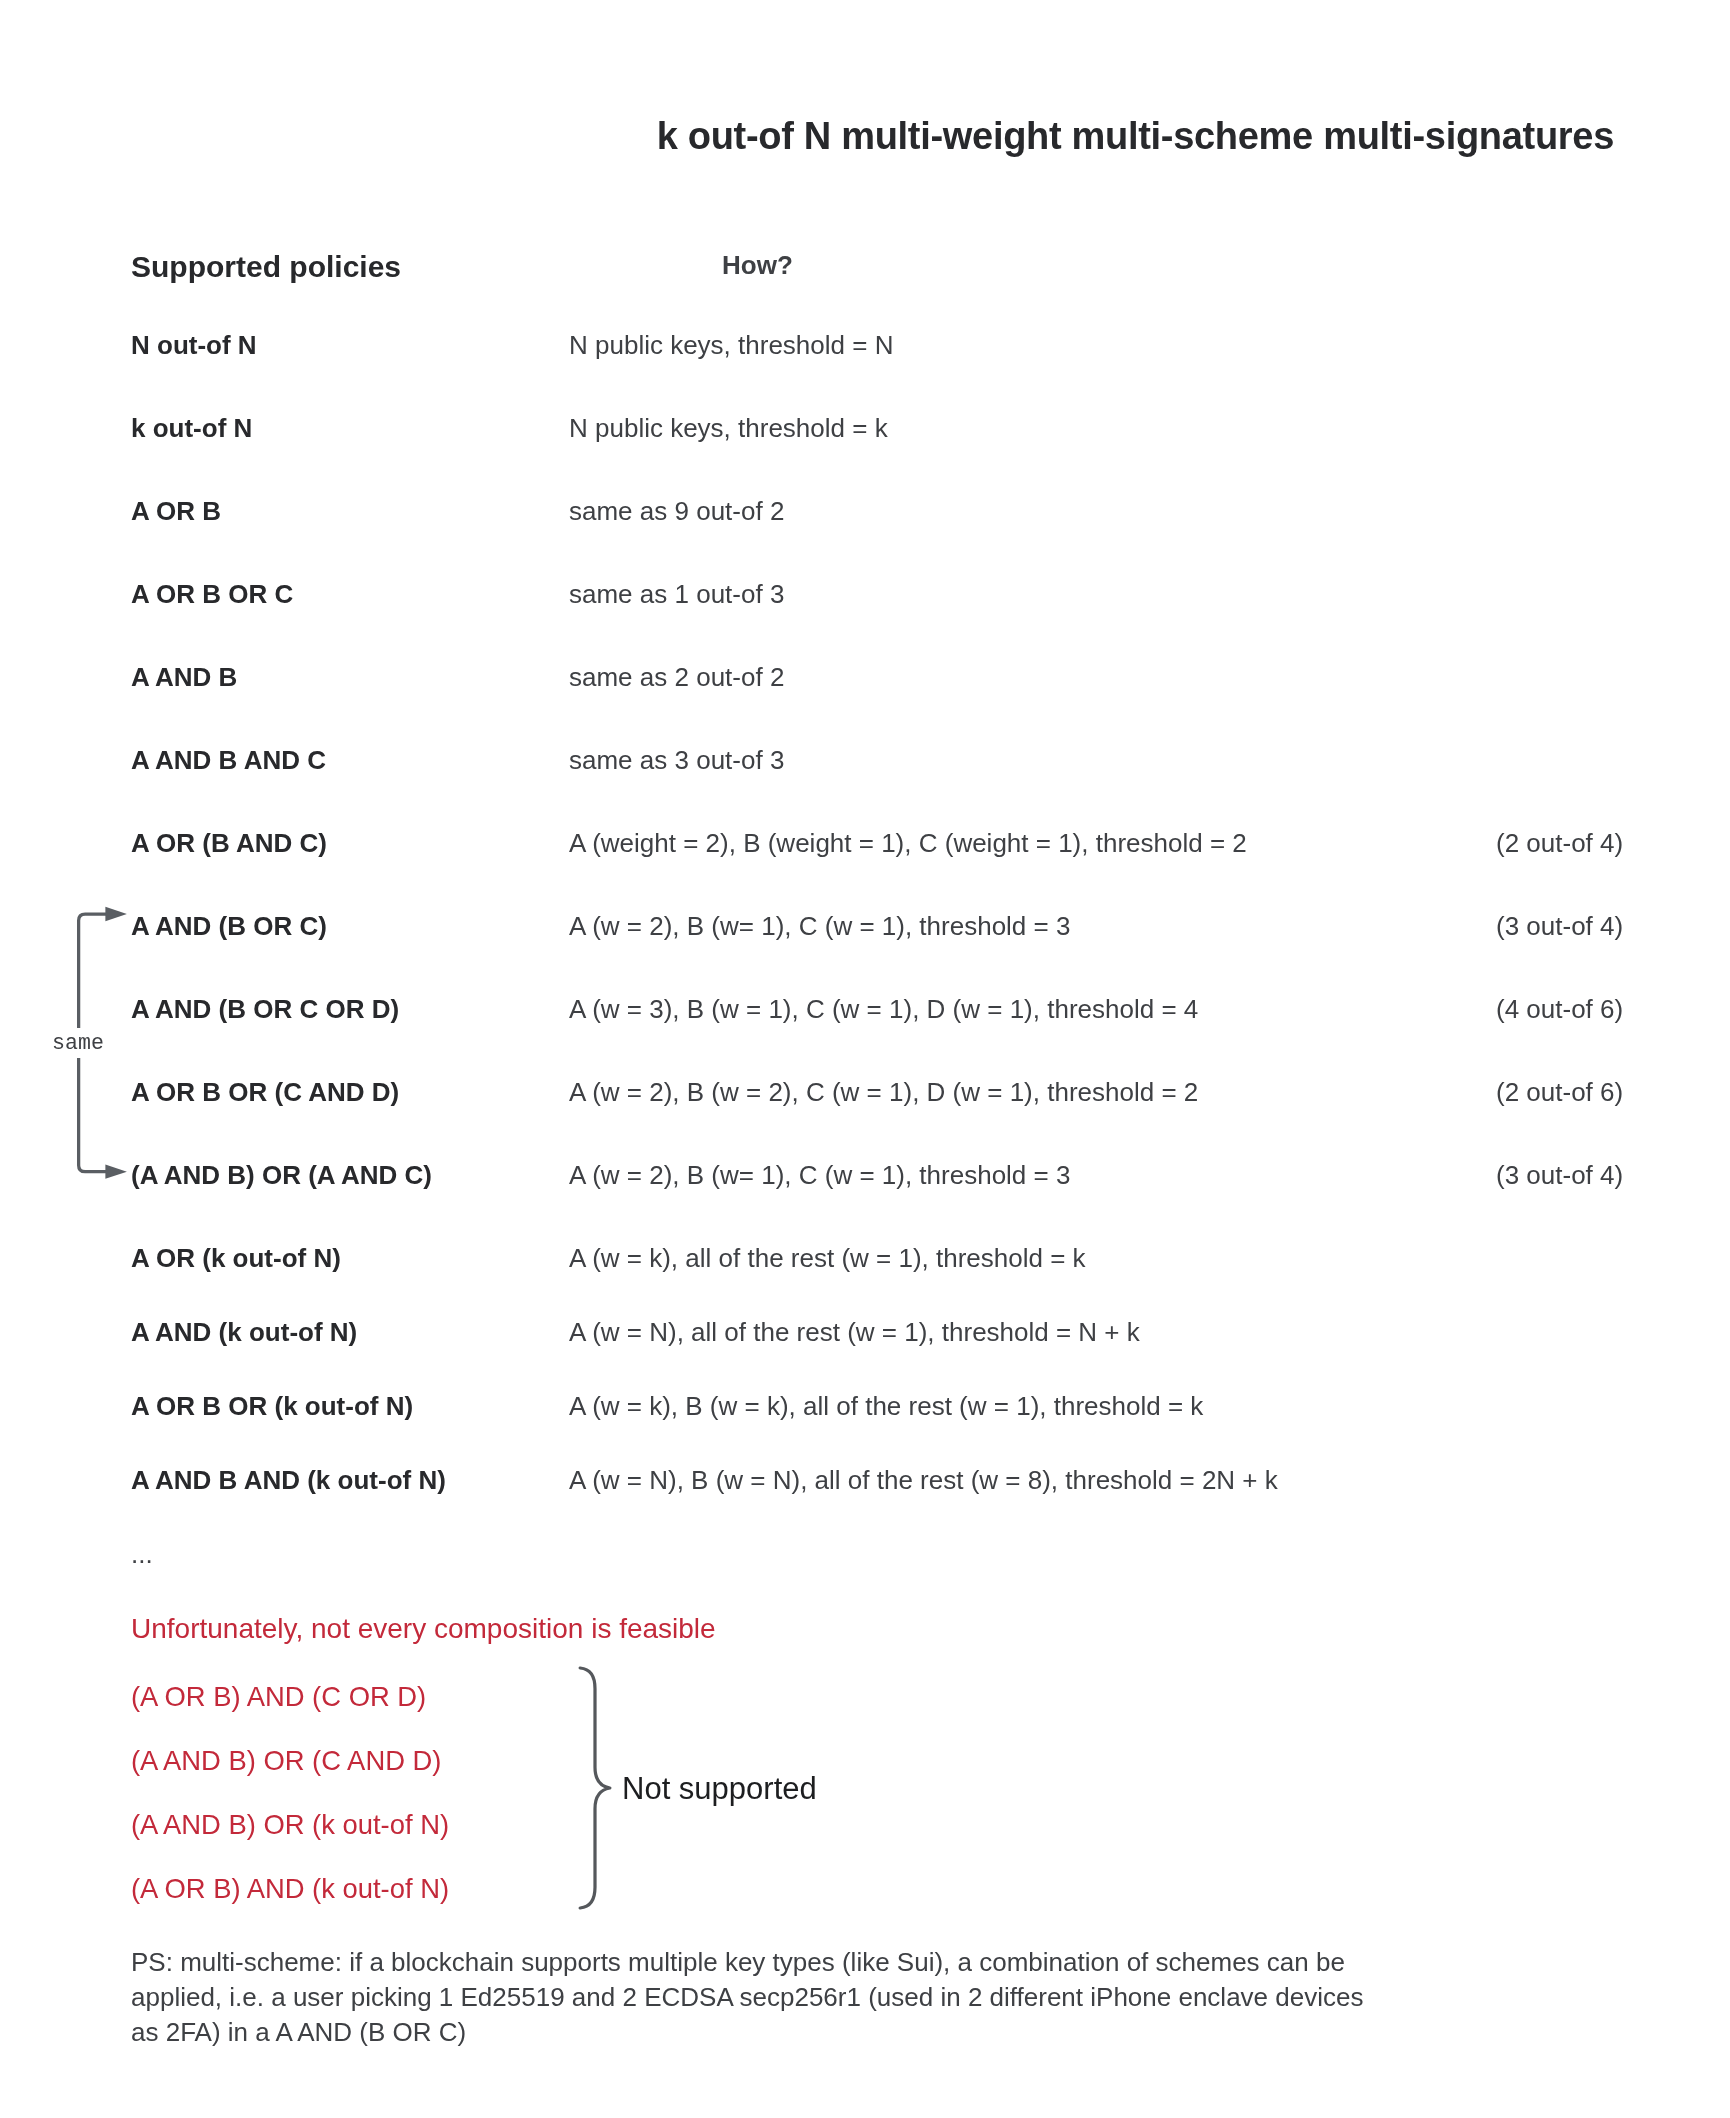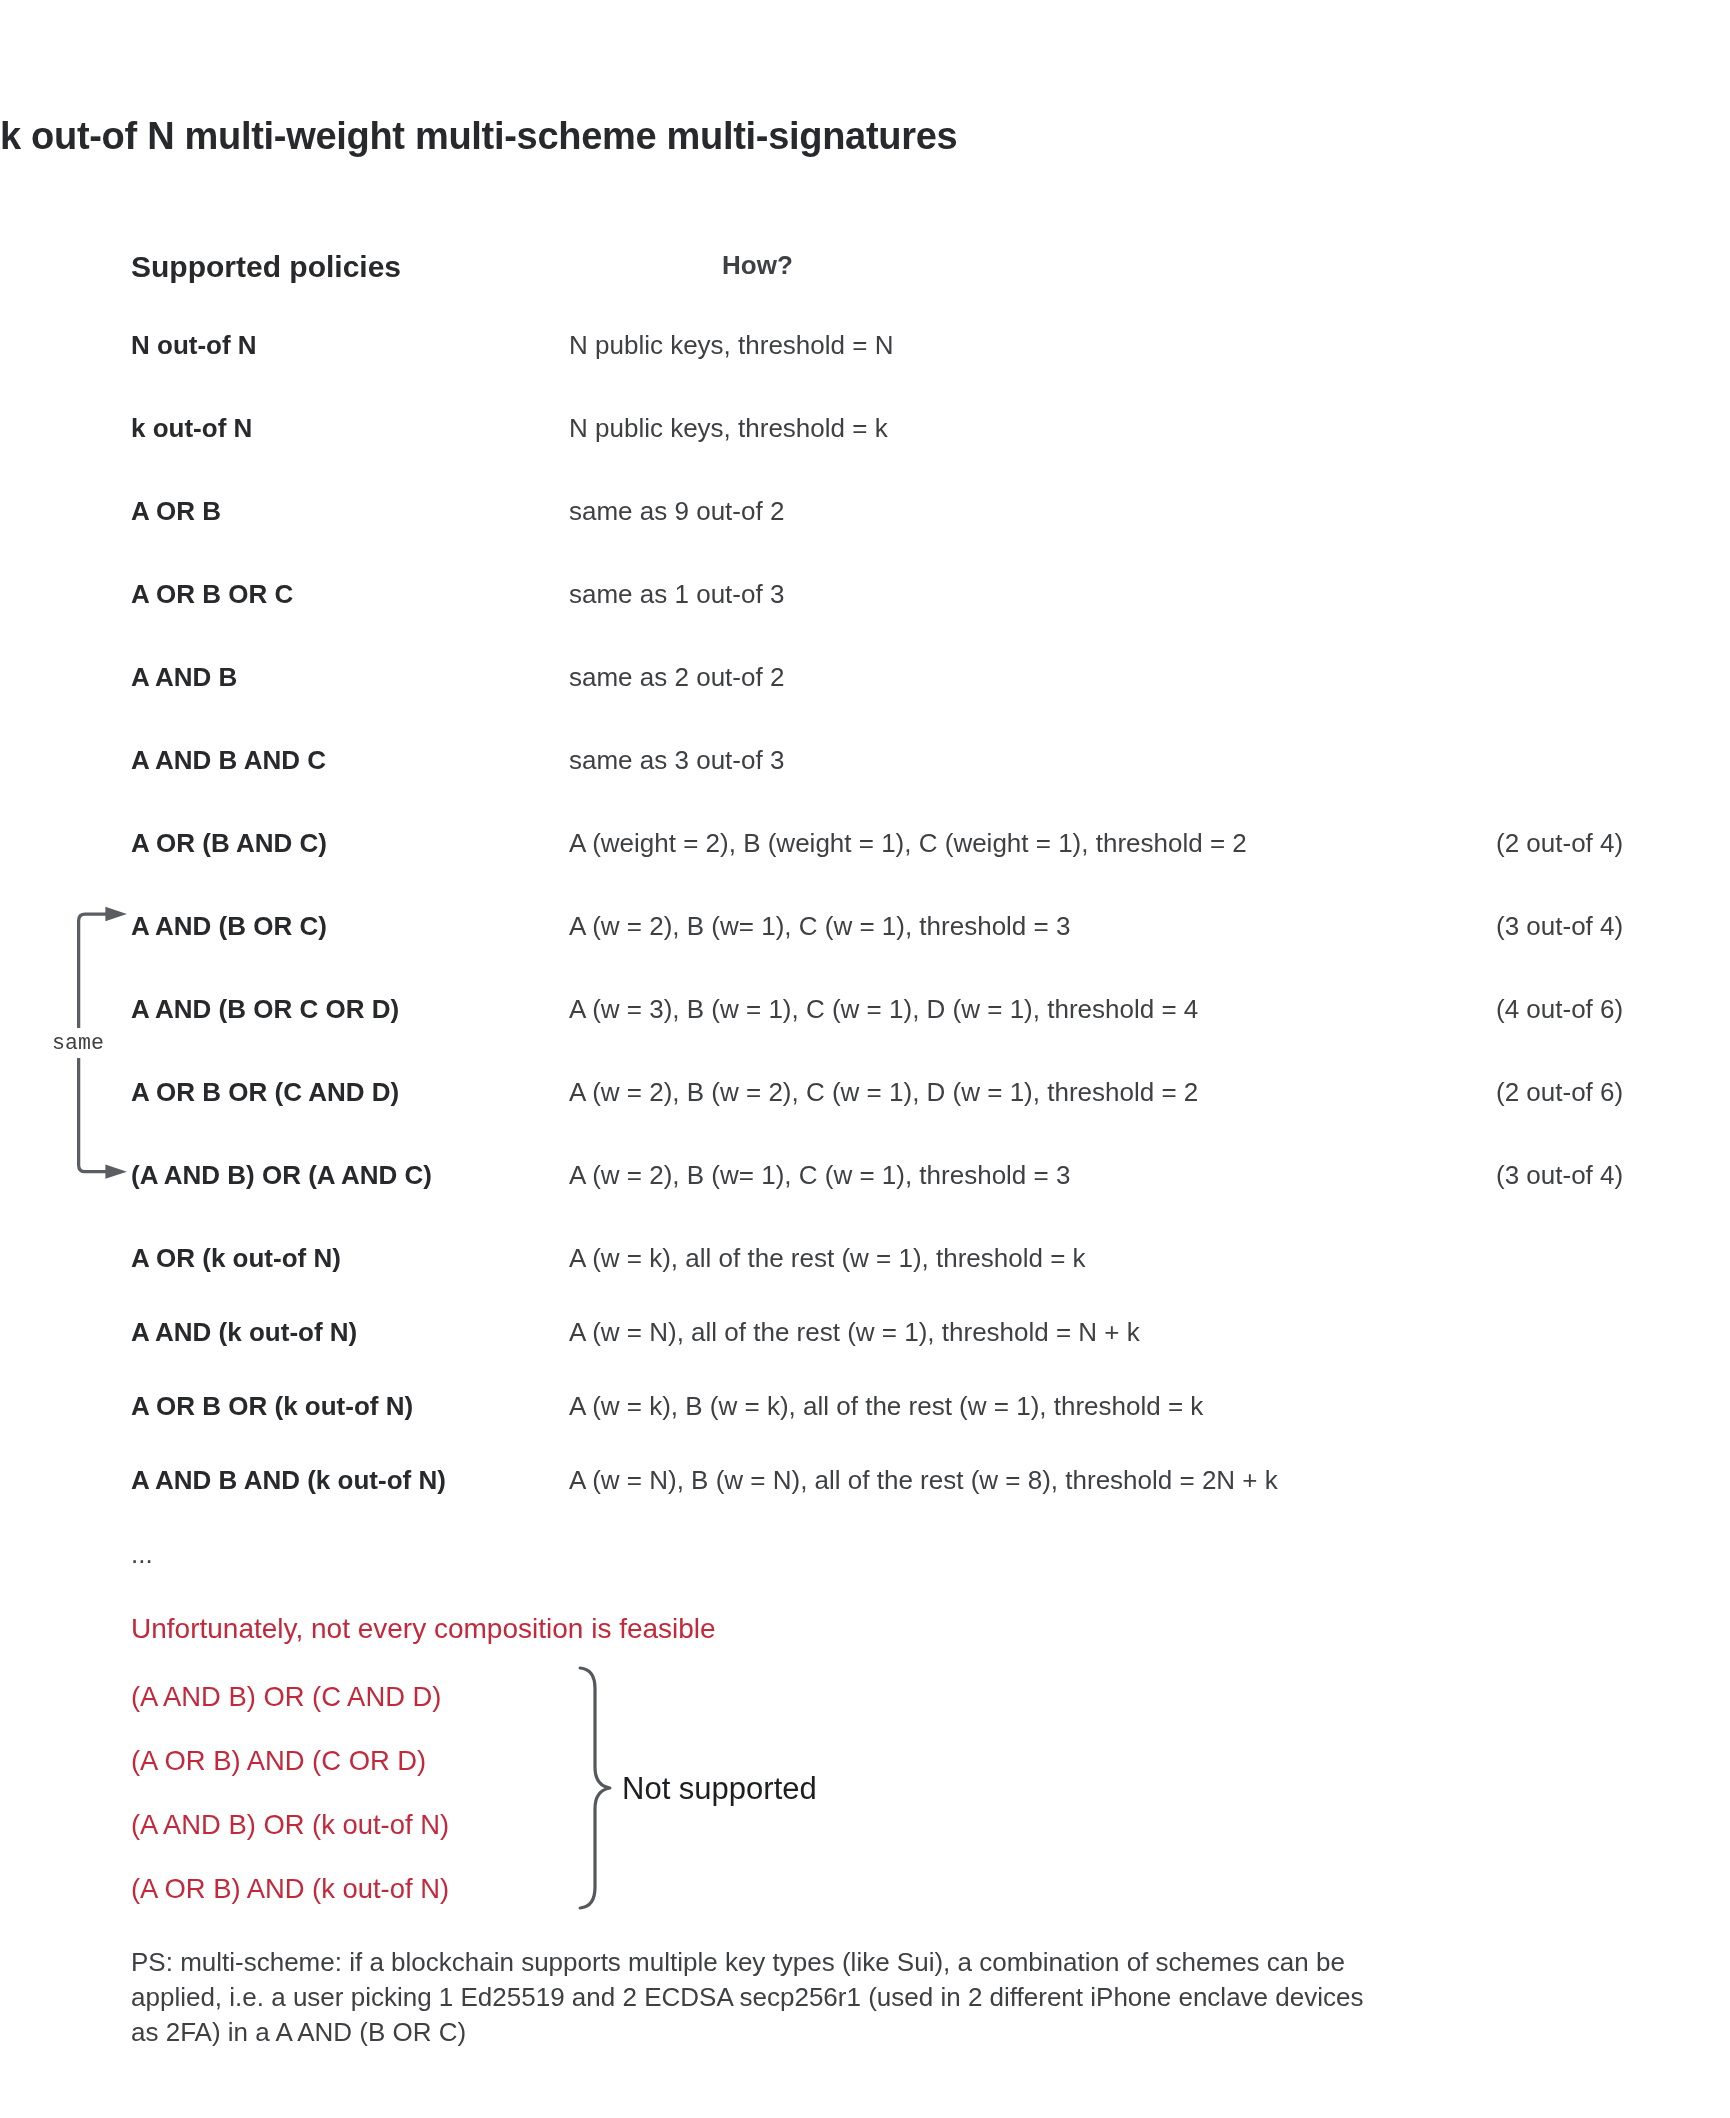--- a/index.html
+++ b/index.html
@@ -5,21 +5,21 @@
   html,body{margin:0;padding:0;}
   body{
     width:1730px;height:2119px;background:#ffffff;
     font-family:"Liberation Sans", sans-serif;
     -webkit-font-smoothing:antialiased;
   }
   .page{position:relative;width:1730px;height:2119px;overflow:hidden;background:#fff;}
 
   .title{
     position:absolute;top:115px;left:0;width:1614px;
-    text-align:left;font-size:38px;font-weight:700;color:#28292c;
+    text-align:right;font-size:38px;font-weight:700;color:#28292c;
     letter-spacing:-0.3px;
   }
 
   .col-head{position:absolute;top:250px;font-size:30px;font-weight:700;color:#28292c;line-height:33px;white-space:nowrap;}
   .col-head.policies{left:131px;}
   .col-head.how{left:722px;}
 
   .rows{position:absolute;top:330px;left:131px;width:1561px;}
   .row{display:flex;align-items:flex-start;height:83px;}
   .row.tight{height:74px;}
@@ -146,22 +146,22 @@
   <svg class="same-bracket" viewBox="0 0 142 440" xmlns="http://www.w3.org/2000/svg">
     <path d="M104,20 H72 Q62,20 62,30 V405 Q62,415 72,415 H104" fill="none" stroke="#5a5e63" stroke-width="5" stroke-linecap="round" stroke-linejoin="round"></path>
     <polygon points="103,9 103,31 136,20" fill="#5a5e63"></polygon>
     <polygon points="103,404 103,426 136,415" fill="#5a5e63"></polygon>
   </svg>
   <div class="same-label">same</div>
 
   <div class="infeasible-heading">Unfortunately, not every composition is feasible</div>
 
   <div class="infeasible-items">
+    <div class="infeasible-item">(A OR B) AND (C OR D)</div>
     <div class="infeasible-item">(A AND B) OR (C AND D)</div>
-    <div class="infeasible-item">(A OR B) AND (C OR D)</div>
     <div class="infeasible-item">(A AND B) OR (k out-of N)</div>
     <div class="infeasible-item">(A OR B) AND (k out-of N)</div>
   </div>
 
   <svg class="brace" viewBox="0 0 62 380" xmlns="http://www.w3.org/2000/svg">
     <path d="M8,4 Q31,6 31,36 V158 Q31,186 54,190 Q31,194 31,222 V344 Q31,374 8,376" fill="none" stroke="#55585c" stroke-width="5" stroke-linecap="round" stroke-linejoin="round"></path>
   </svg>
   <div class="not-supported">Not supported</div>
 
   <div class="ps">

